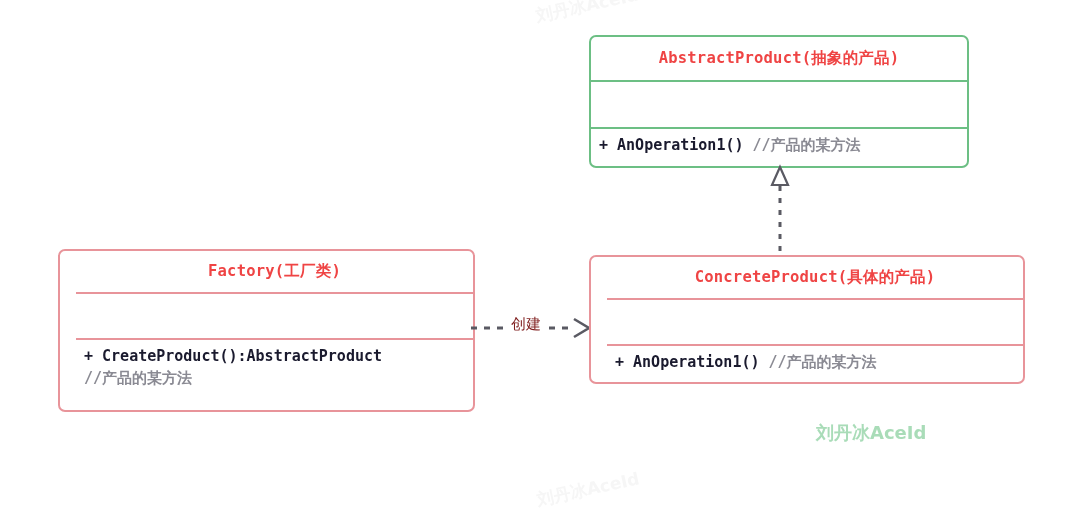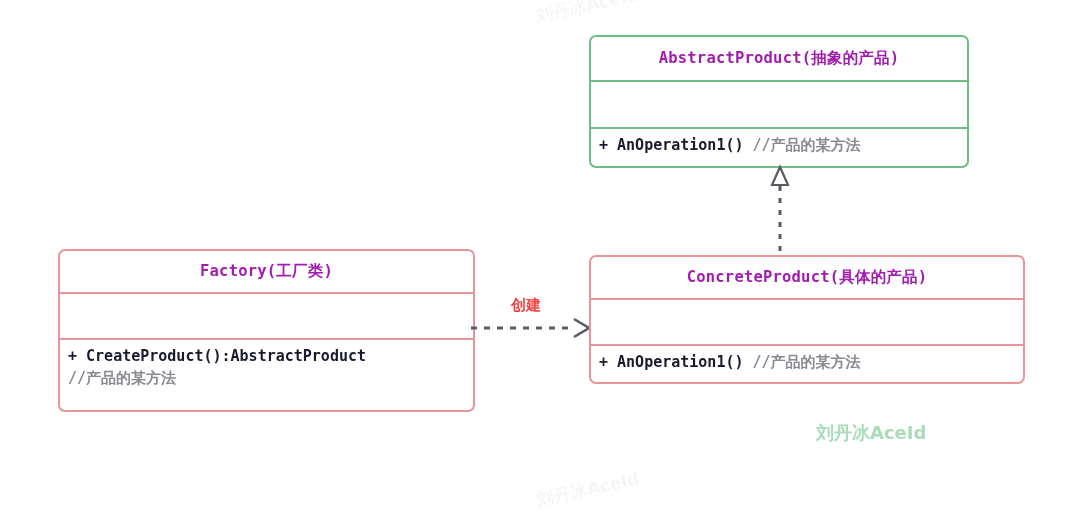--- a/index.html
+++ b/index.html
@@ -24,31 +24,31 @@
 
   
   .uml-box {
     position: absolute;
     box-sizing: border-box;
     border-radius: 7px;
     background: #ffffff;
     overflow: hidden;
   }
   .uml-box.green  { border: 2px solid #6cbf84; }
-  .uml-box.pink   { border: 2px solid #e8949a; }
+  .uml-box.pink   { border: 2px solid #e8949a; padding-left: 16px; }
 
   .uml-title {
     box-sizing: border-box;
     width: 100%;
     display: flex;
     align-items: center;
     justify-content: center;
     font-weight: bold;
     font-size: 15.5px;
-    color: #a21caf;
+    color: #ef4444;
     letter-spacing: 0.2px;
     white-space: nowrap;
   }
   .uml-sep-green { border-bottom: 2px solid #6cbf84; }
   .uml-sep-pink  { border-bottom: 2px solid #e8949a; }
 
   .uml-attrs {
     box-sizing: border-box;
     width: 100%;
   }
@@ -100,28 +100,27 @@
   }
 
   
   #create-connector {
     position: absolute;
     left: 471px; top: 308px;
     width: 122px; height: 40px;
   }
   #create-label {
     position: absolute;
-    left: 509px; top: 295px;
+    left: 509px; top: 314px;
     font-size: 15px;
-    color: #ef4444;
+    color: #7f1d1d;
     background: #ffffff;
     padding: 0 2px;
     line-height: 20px;
     white-space: nowrap;
-    font-weight: bold;
   }
 
   
   #watermark-main {
     position: absolute;
     left: 816px; top: 421px;
     font-family: "DejaVu Sans", "Liberation Sans", sans-serif;
     font-weight: bold;
     font-size: 18px;
     color: #a9dcb8;

